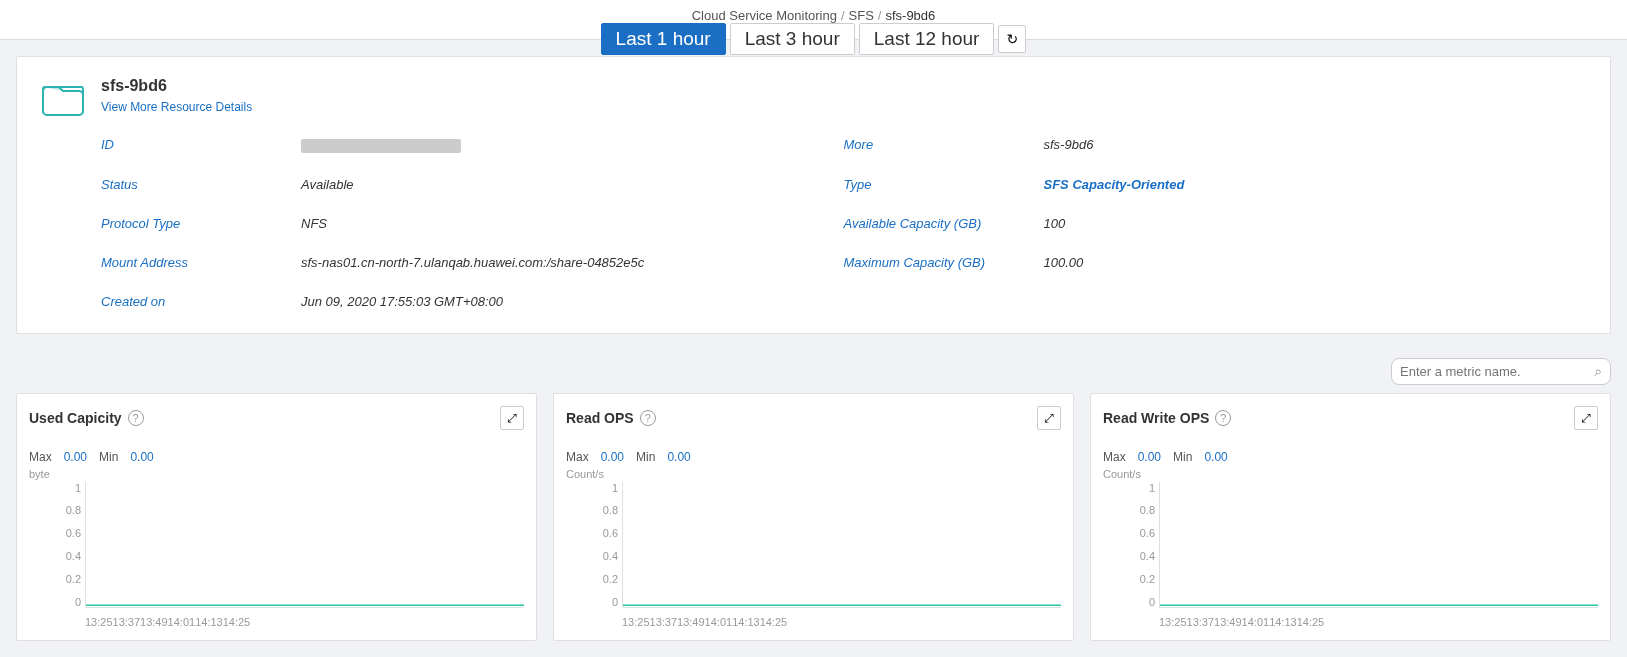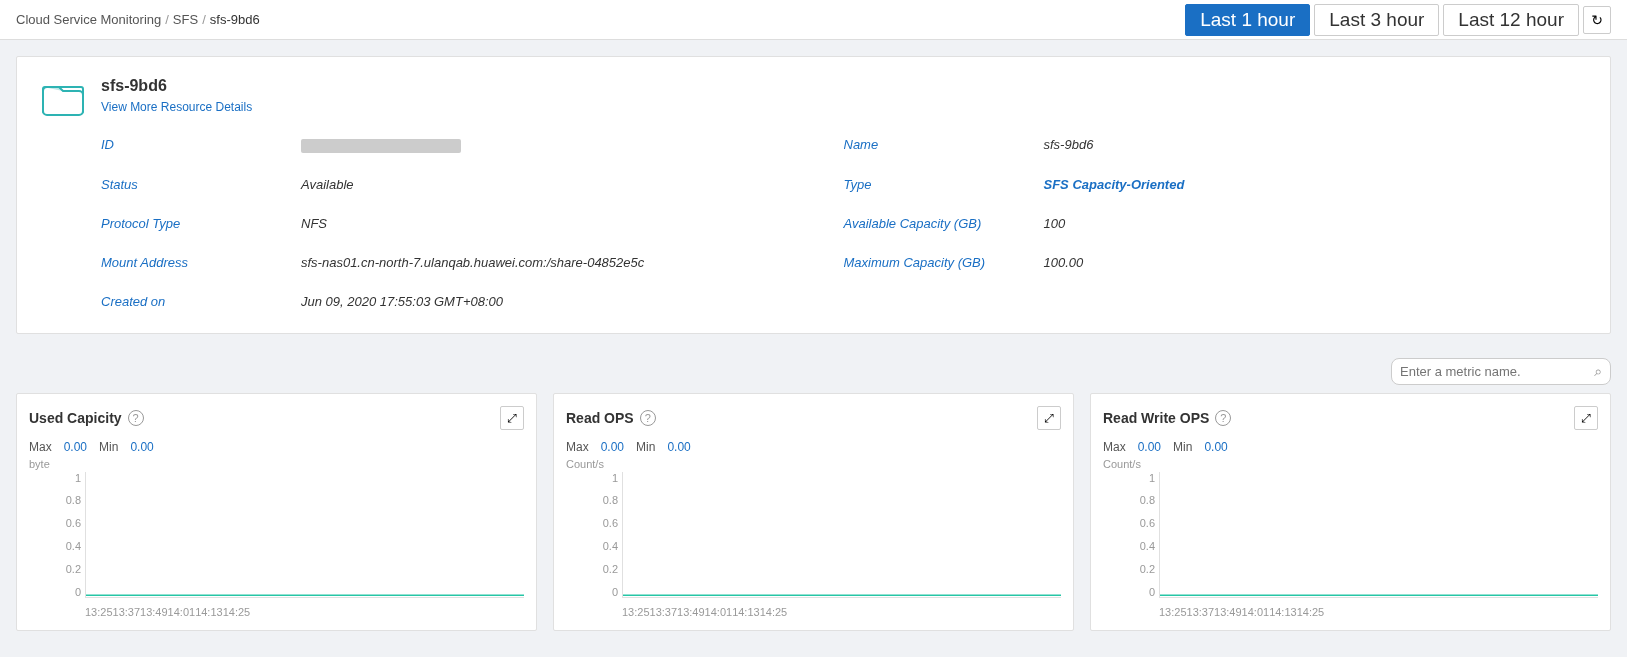--- a/index.html
+++ b/index.html
@@ -7,20 +7,21 @@
 
     
     .header {
       display: flex;
       align-items: center;
       justify-content: space-between;
       background: #fff;
       padding: 8px 16px;
       border-bottom: 1px solid #ddd;
       height: 40px;
+      flex-direction: column;
     }
     .breadcrumb {
       display: flex;
       align-items: center;
       gap: 4px;
       font-size: 13px;
       color: #555;
     }
     .breadcrumb a { color: #555; text-decoration: none; }
     .breadcrumb .sep { color: #999; }
@@ -154,21 +155,21 @@
       background: #fff;
       border: 1px solid #e0e0e0;
       border-radius: 2px;
       padding: 12px;
       min-width: 0;
     }
     .chart-header {
       display: flex;
       align-items: center;
       justify-content: space-between;
-      margin-bottom: 10px;
+      margin-bottom: 20px;
     }
     .chart-title-row {
       display: flex;
       align-items: center;
       gap: 6px;
     }
     .chart-title {
       font-size: 14px;
       font-weight: 600;
       color: #333;
@@ -289,21 +290,21 @@
       <h2>sfs-9bd6</h2>
       <a href="#">View More Resource Details</a>
     </div>
   </div>
 
   <div class="resource-details">
 
     <span class="detail-label">ID</span>
     <span class="detail-value"><span class="id-placeholder"></span></span>
 
-    <span class="detail-label">Name</span>
+    <span class="detail-label">More</span>
     <span class="detail-value">sfs-9bd6</span>
 
     <span class="detail-label">Status</span>
     <span class="detail-value">Available</span>
 
     <span class="detail-label">Type</span>
     <span class="detail-value bold">SFS Capacity-Oriented</span>
 
     <span class="detail-label">Protocol Type</span>
     <span class="detail-value">NFS</span>

